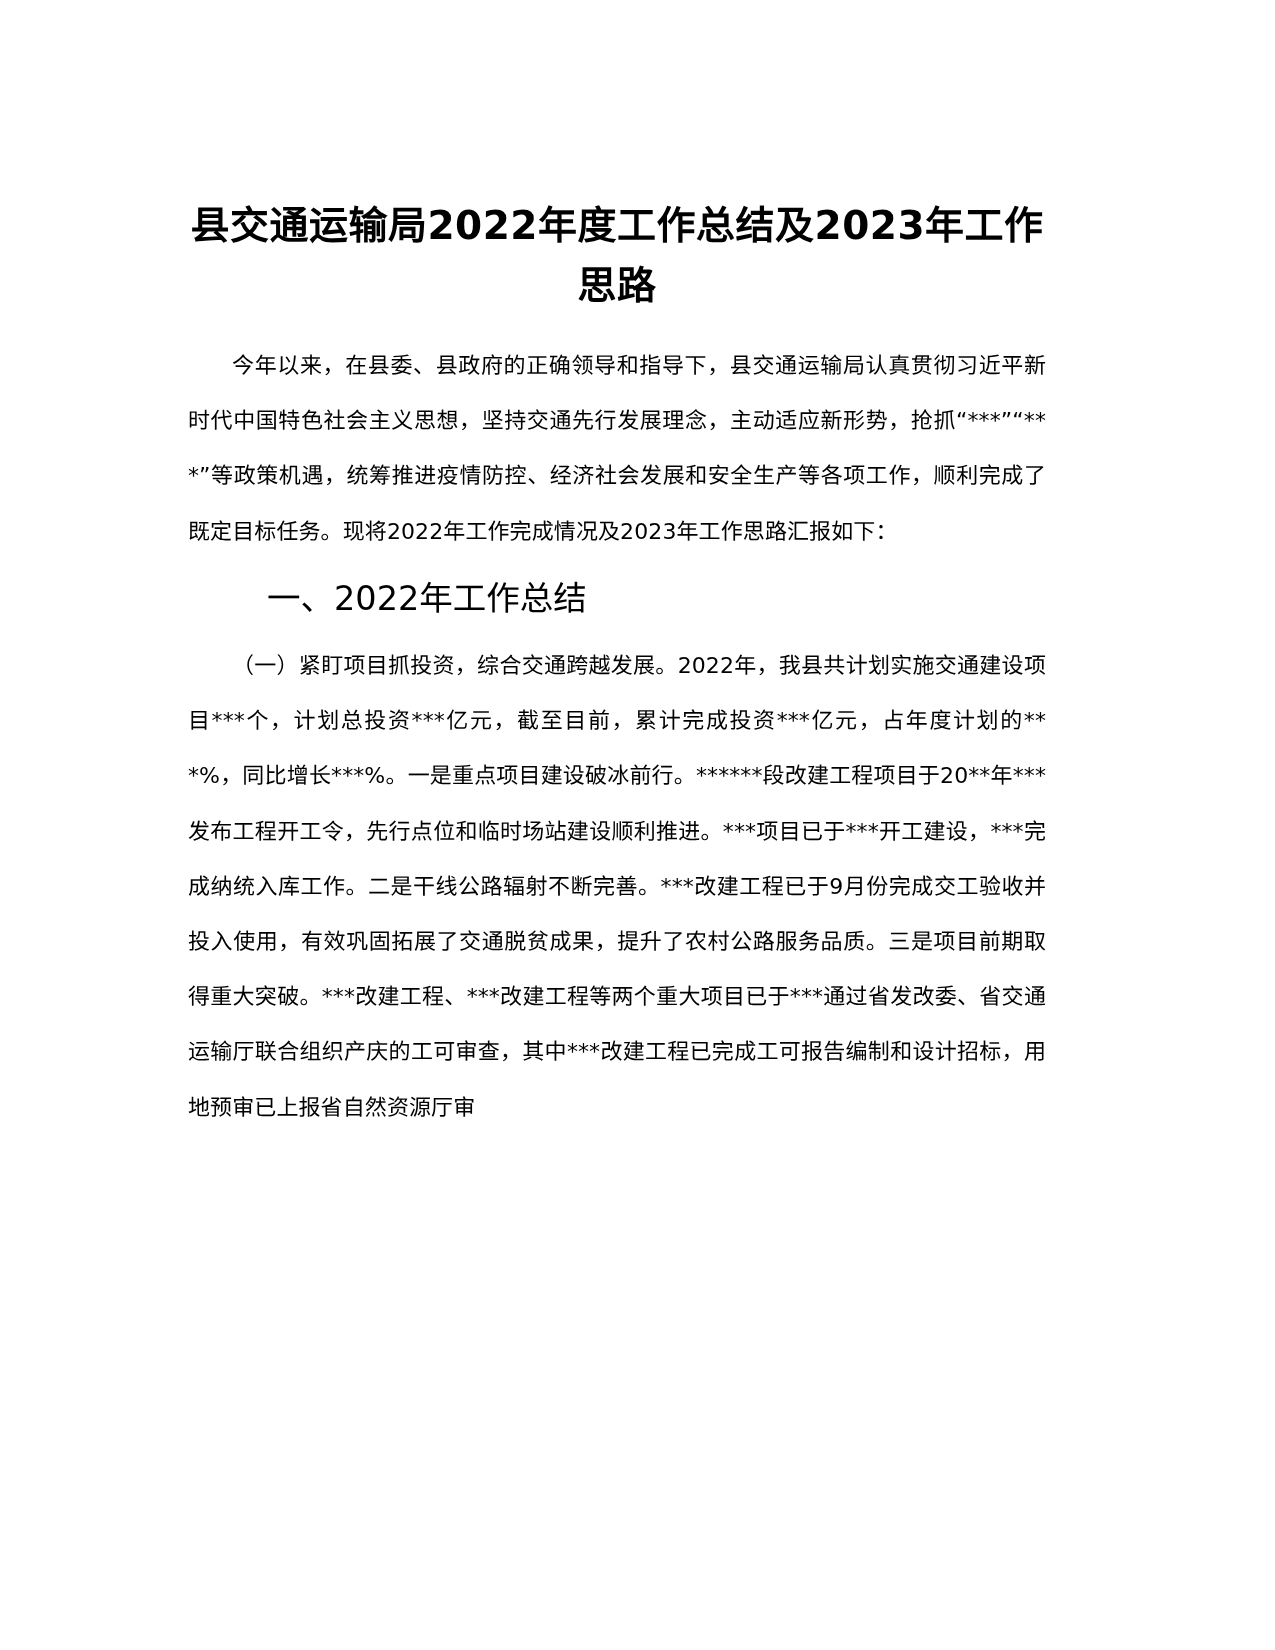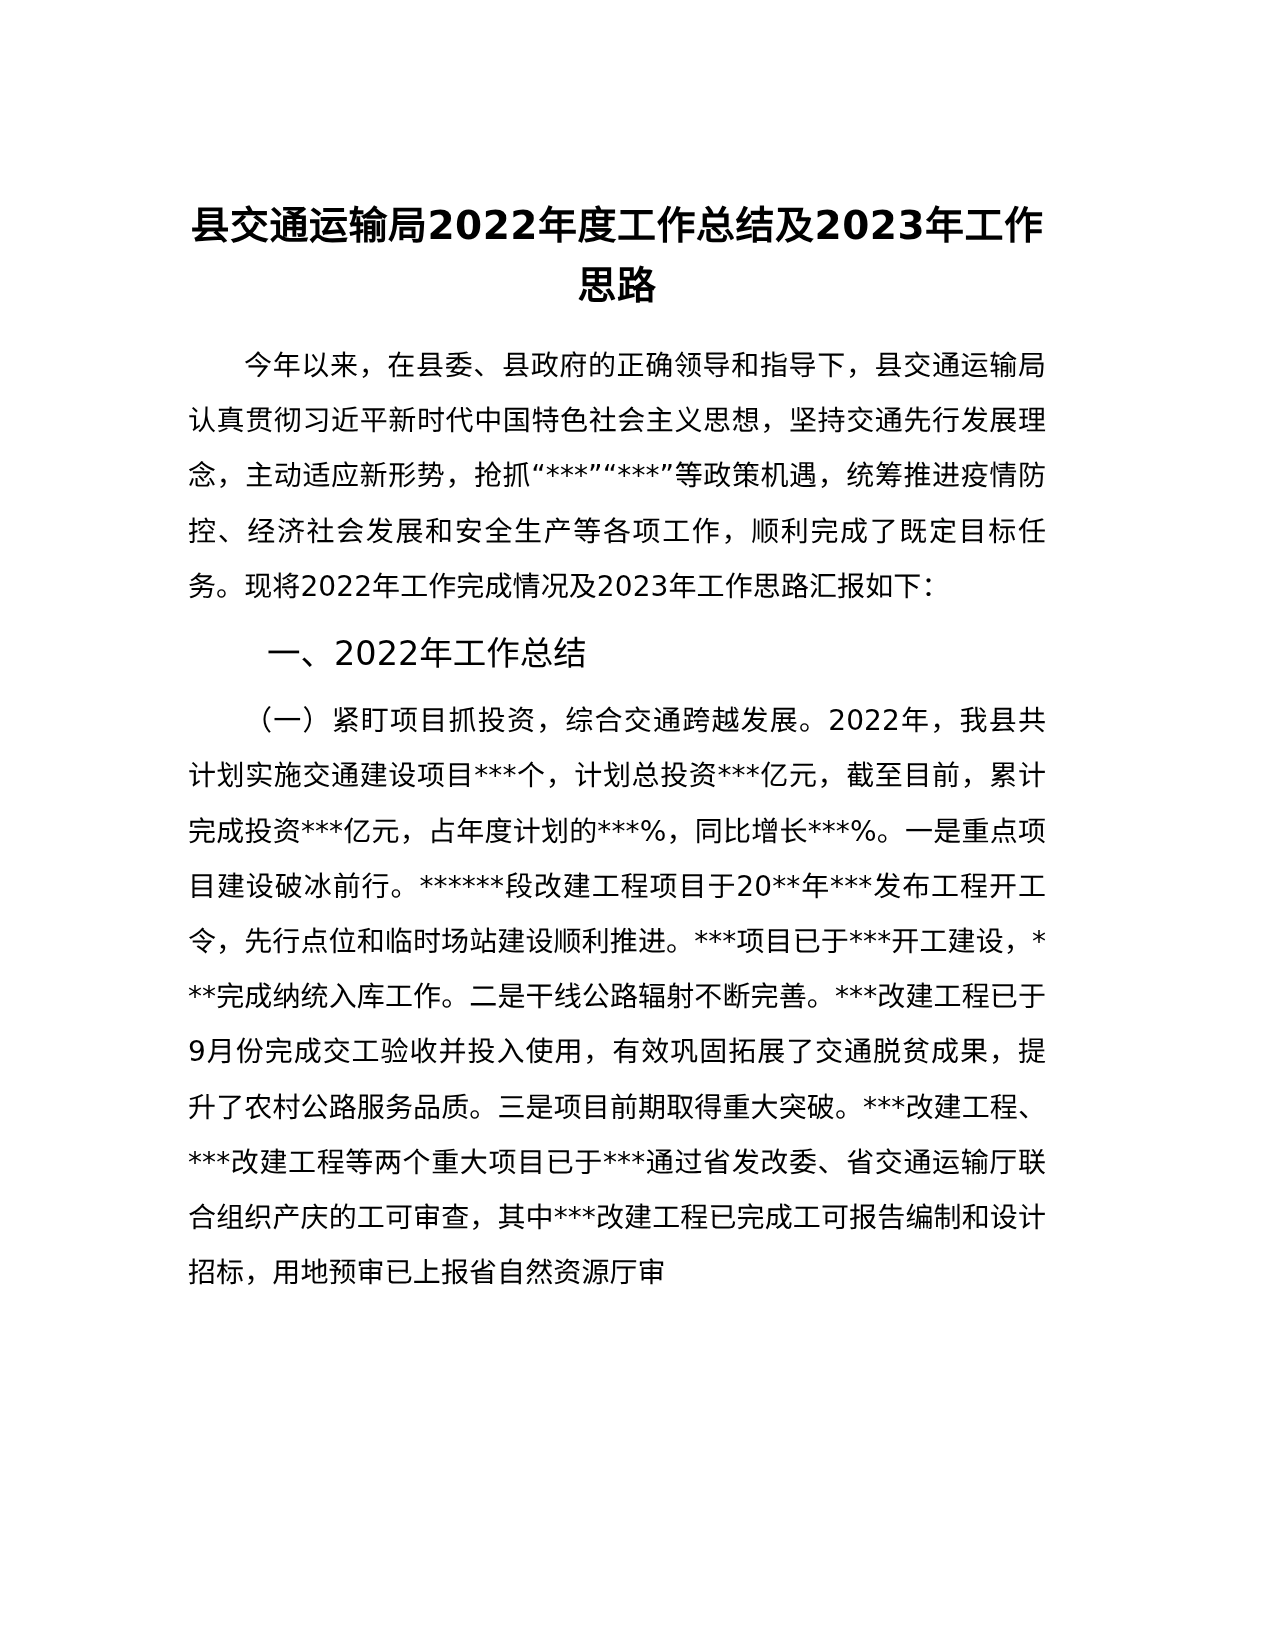--- a/index.html
+++ b/index.html
@@ -40,21 +40,21 @@
     font-weight: 700;
     line-height: 60px;
     text-align: center;
     letter-spacing: 0.5px;
     margin: 0 0 22px 0;
     word-break: break-all;
   }
 
   
   .para {
-    font-size: 28px;
+    font-size: 22px;
     line-height: 55.2px;
     text-align: justify;
     text-justify: inter-ideograph;
     text-align-last: left;
     margin: 0;
     word-break: break-all;
     letter-spacing: 0.1px;
   }
   .indent {
     text-indent: 2em;

